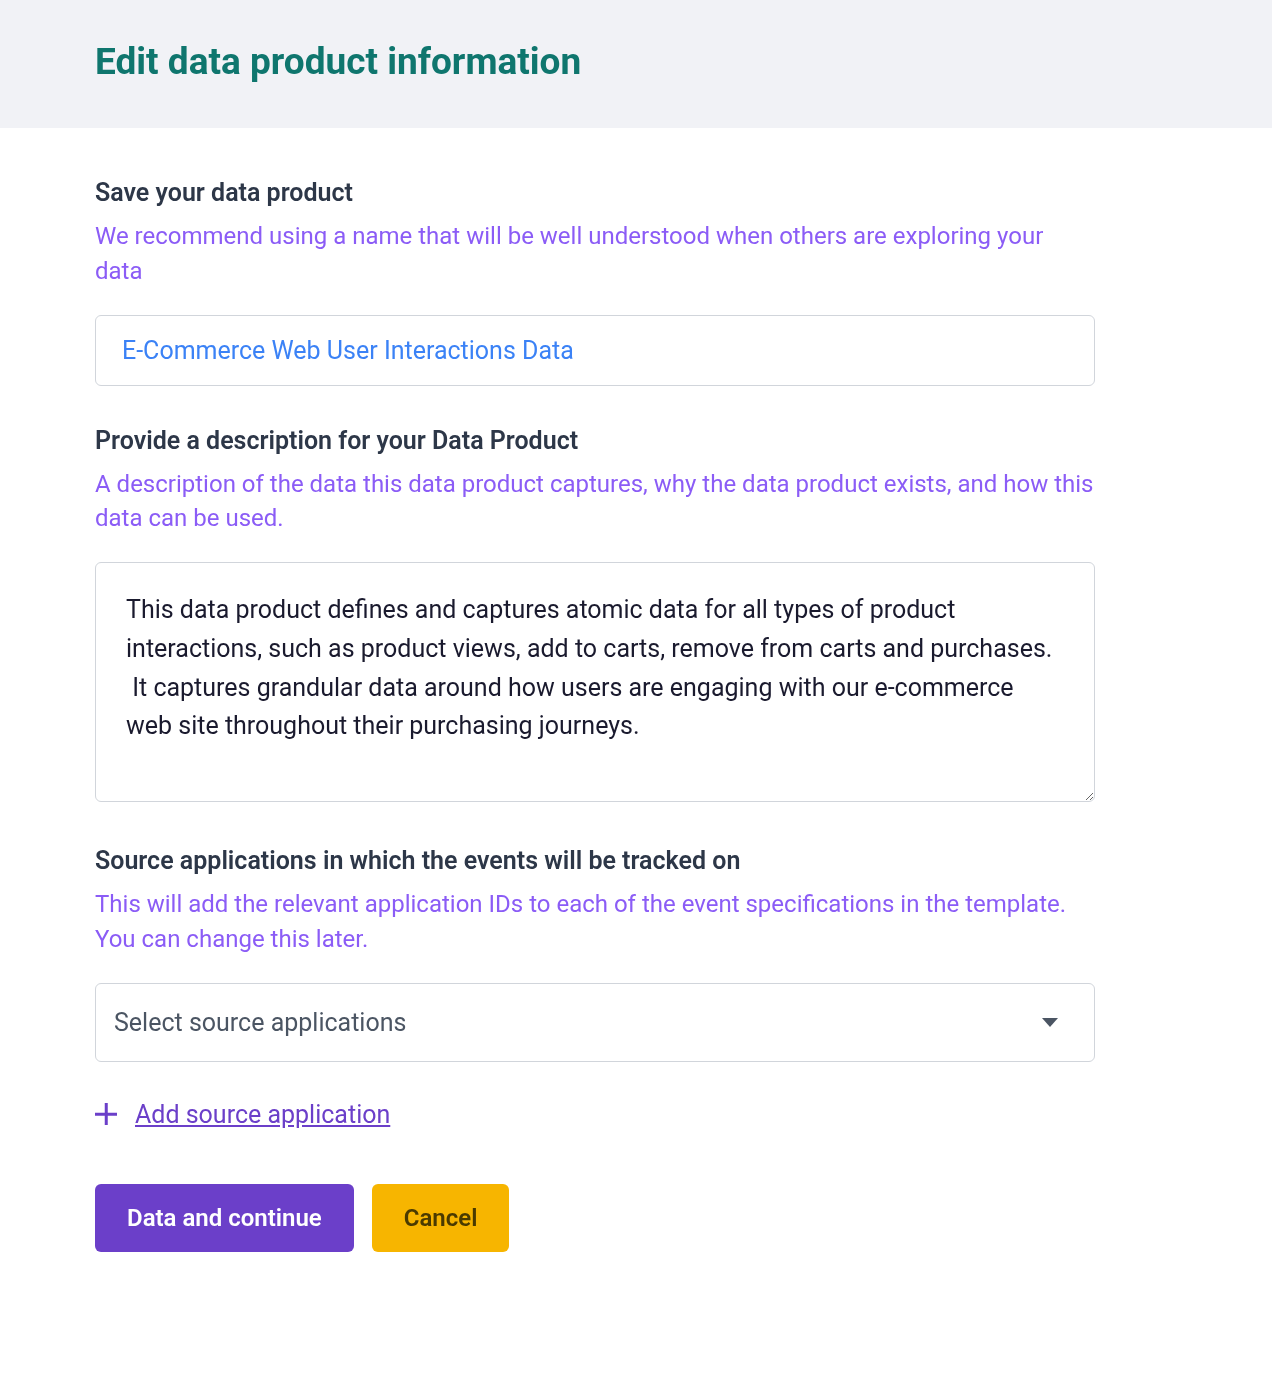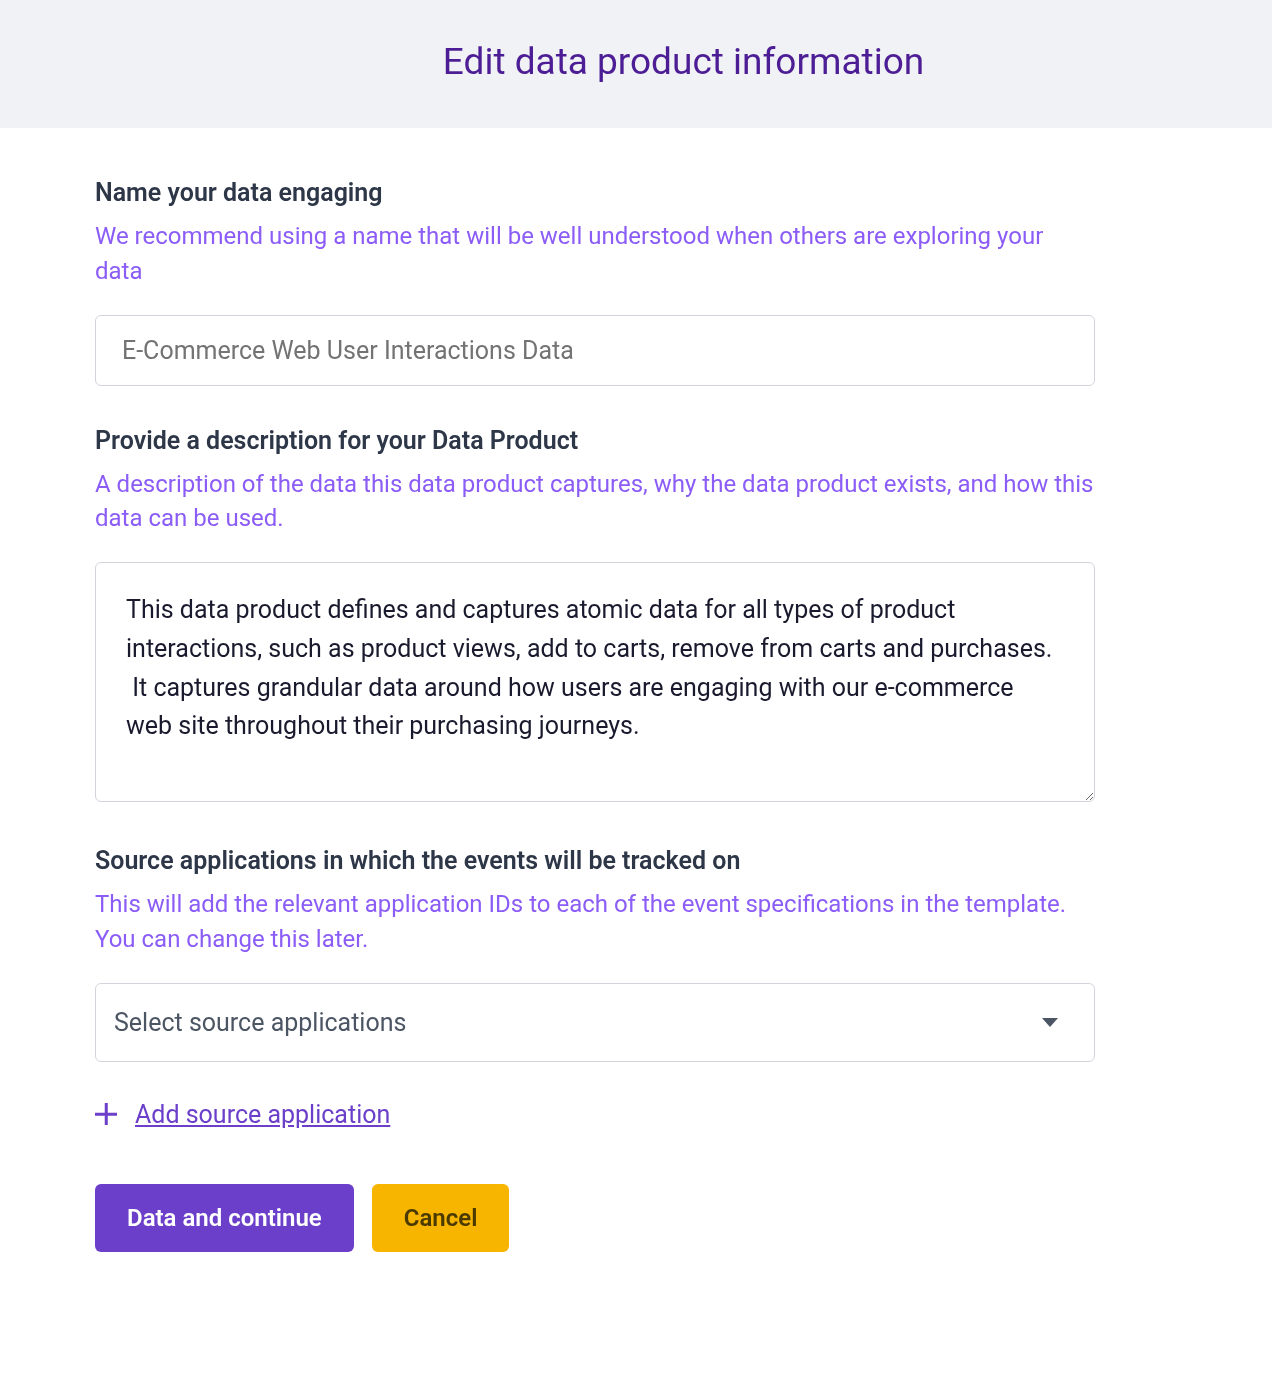--- a/index.html
+++ b/index.html
@@ -8,23 +8,22 @@
       background: #ffffff;
       color: #1a1a2e;
       width: 1272px;
     }
     .header {
       background: #f1f2f6;
       padding: 40px 0 45px 95px;
     }
     .header h1 {
       font-size: 37px;
-      font-weight: 400;
-      color: #4c1d95;
-      text-align: center;
+      font-weight: 700;
+      color: #0f766e;
     }
     .content {
       padding: 50px 95px 50px 95px;
       max-width: 1190px;
     }
     .field-group { margin-bottom: 40px; }
     .field-label {
       font-size: 25px;
       font-weight: 600;
       color: #2d3748;
@@ -32,21 +31,21 @@
     }
     .field-help {
       font-size: 24px;
       color: #8b5cf6;
       line-height: 1.45;
       margin-bottom: 26px;
     }
     .text-input {
       width: 100%;
       font-size: 25px;
-      color: #737373;
+      color: #3b82f6;
       padding: 20px 26px;
       border: 1px solid #d1d5db;
       border-radius: 6px;
       outline: none;
       font-family: inherit;
     }
     .textarea {
       width: 100%;
       font-size: 25px;
       color: #1a1a2e;
@@ -129,21 +128,21 @@
 </head>
 <body>
 
 <div class="header">
   <h1>Edit data product information</h1>
 </div>
 
 <div class="content">
 
   <div class="field-group">
-    <div class="field-label">Name your data engaging</div>
+    <div class="field-label">Save your data product</div>
     <div class="field-help">We recommend using a name that will be well understood when others are exploring your data</div>
     <input type="text" class="text-input" value="E-Commerce Web User Interactions Data" style="">
   </div>
 
   <div class="field-group">
     <div class="field-label">Provide a description for your Data Product</div>
     <div class="field-help">A description of the data this data product captures, why the data product exists, and how this data can be used.</div>
     <textarea class="textarea" style="">This data product defines and captures atomic data for all types of product interactions, such as product views, add to carts, remove from carts and purchases.
  It captures grandular data around how users are engaging with our e-commerce web site throughout their purchasing journeys.</textarea>
   </div>

